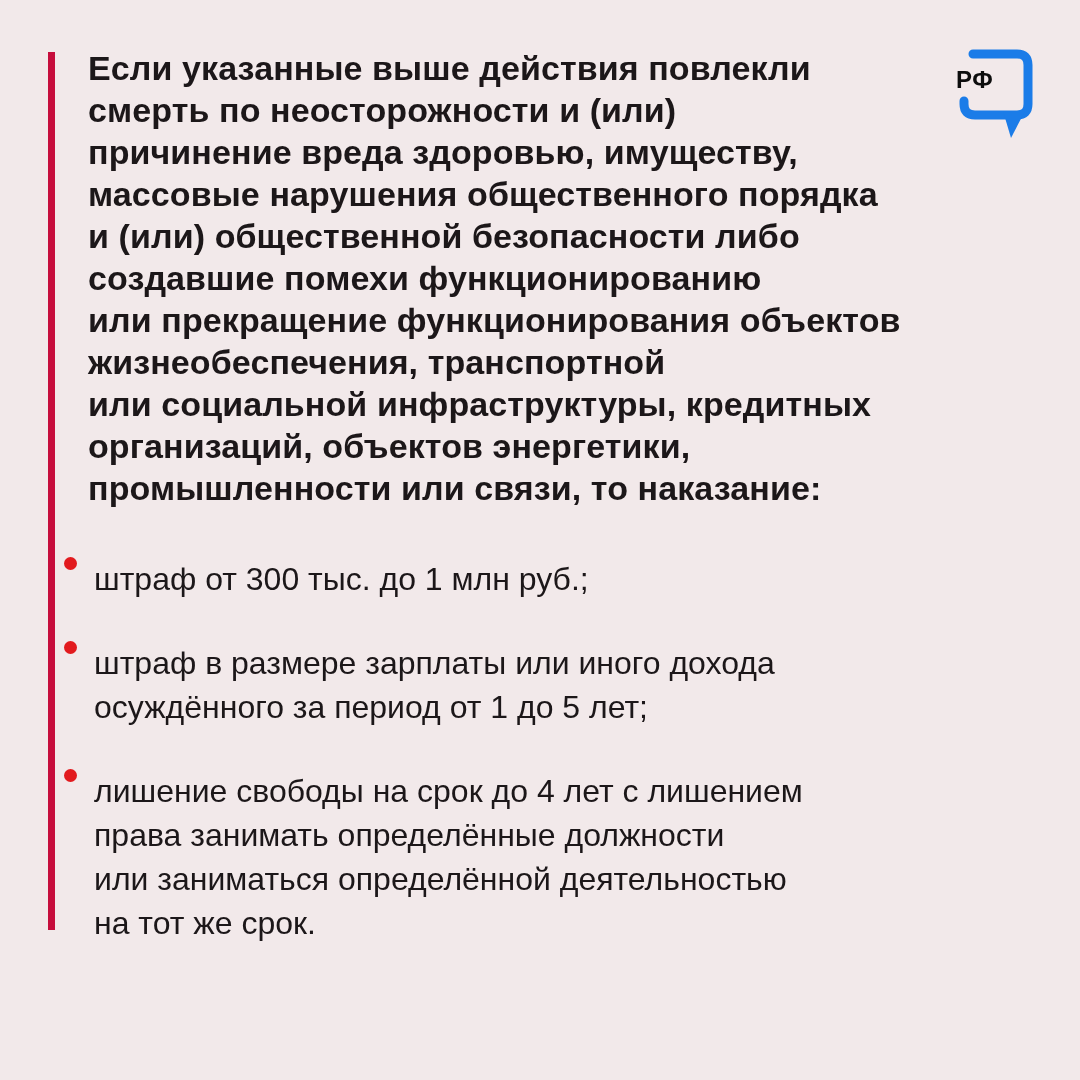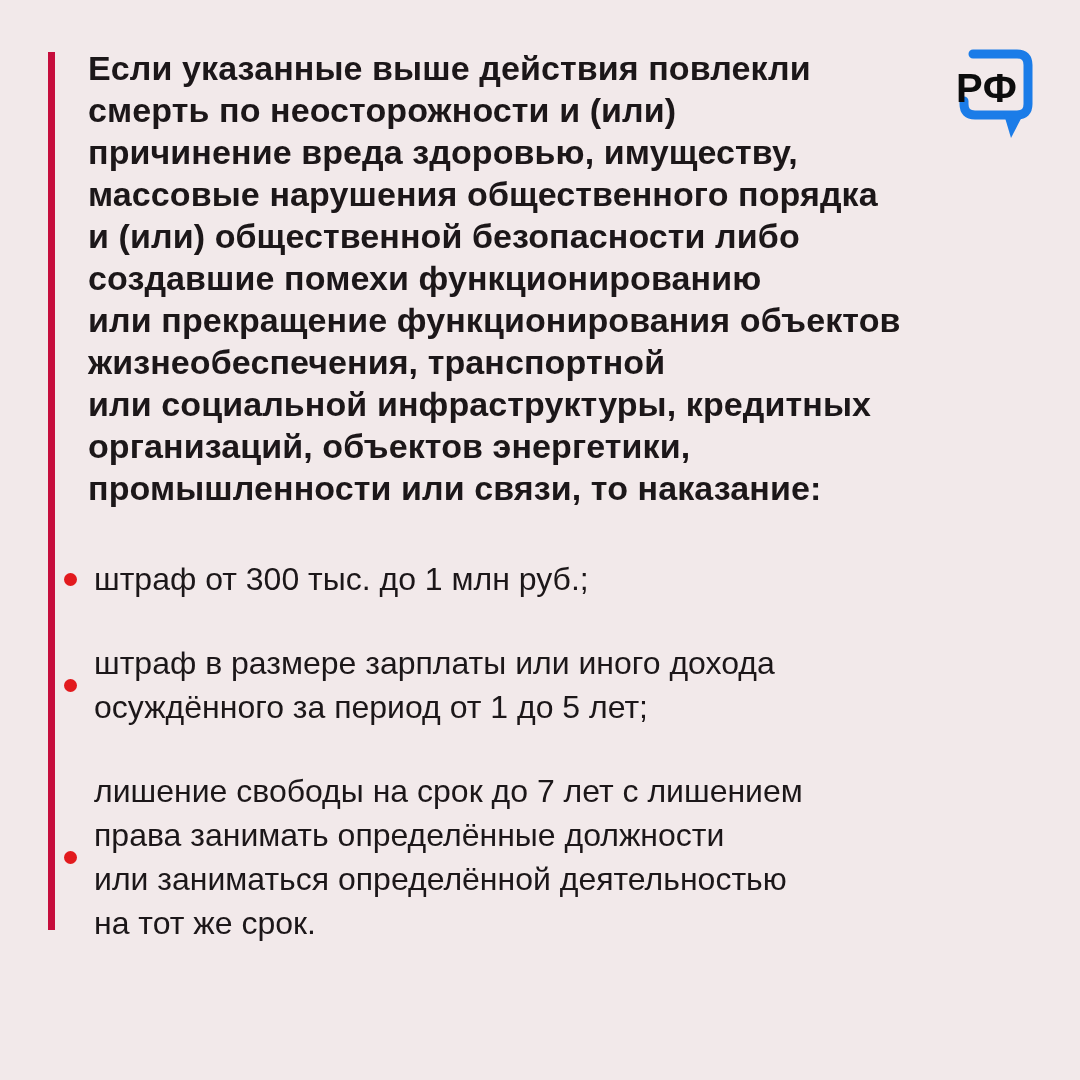--- a/index.html
+++ b/index.html
@@ -32,30 +32,30 @@
     white-space:pre-line;
     color:var(--ink);
   }
   .logo{
     position:absolute;left:948px;top:45px;
     width:102px;height:102px;
   }
   .logo svg{position:absolute;left:0;top:0;display:block;}
   .logo-text{
     position:absolute;left:8px;top:21px;
-    font-size:40px;font-weight:800;letter-spacing:0.5px;
+    font-size:24px;font-weight:800;letter-spacing:0.5px;
     color:var(--logo-ink);
   }
   .bullet-list{
     position:absolute;left:64px;top:557px;
     width:930px;
     list-style:none;
   }
   .bullet-item{
-    display:flex;align-items:center;
+    display:flex;align-items:flex-start;
     margin-bottom:40px;
   }
   .dot{
     flex:0 0 13px;
     width:13px;height:13px;border-radius:50%;
     background:var(--bullet);
     margin-right:17px;
   }
   .bullet-text{
     font-size:32px;line-height:44px;font-weight:400;
@@ -95,20 +95,20 @@
       <span class="dot"></span>
       <span class="bullet-text">штраф от 300 тыс. до 1 млн руб.;</span>
     </li>
     <li class="bullet-item">
       <span class="dot"></span>
       <span class="bullet-text">штраф в размере зарплаты или иного дохода
 осуждённого за период от 1 до 5 лет;</span>
     </li>
     <li class="bullet-item">
       <span class="dot"></span>
-      <span class="bullet-text">лишение свободы на срок до 7 лет с лишением
+      <span class="bullet-text">лишение свободы на срок до 4 лет с лишением
 права занимать определённые должности
 или заниматься определённой деятельностью
 на тот же срок.</span>
     </li>
   </ul>
 
 </div>
 
 </body></html>

